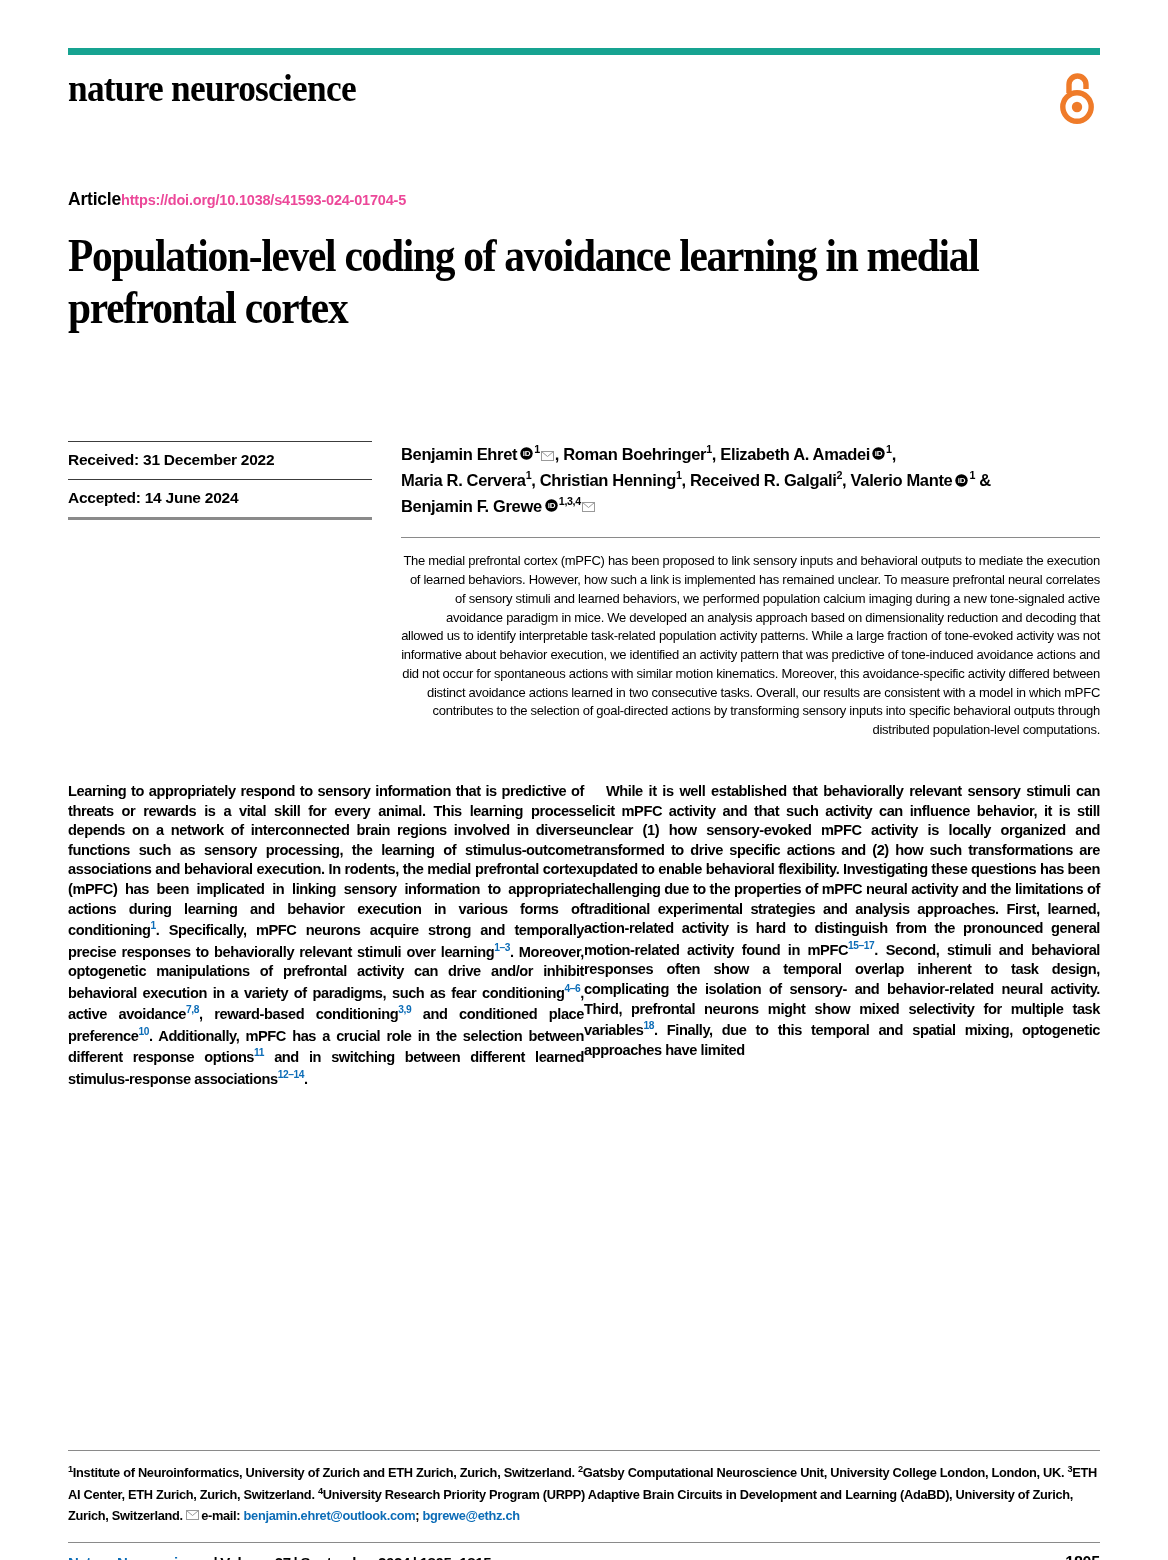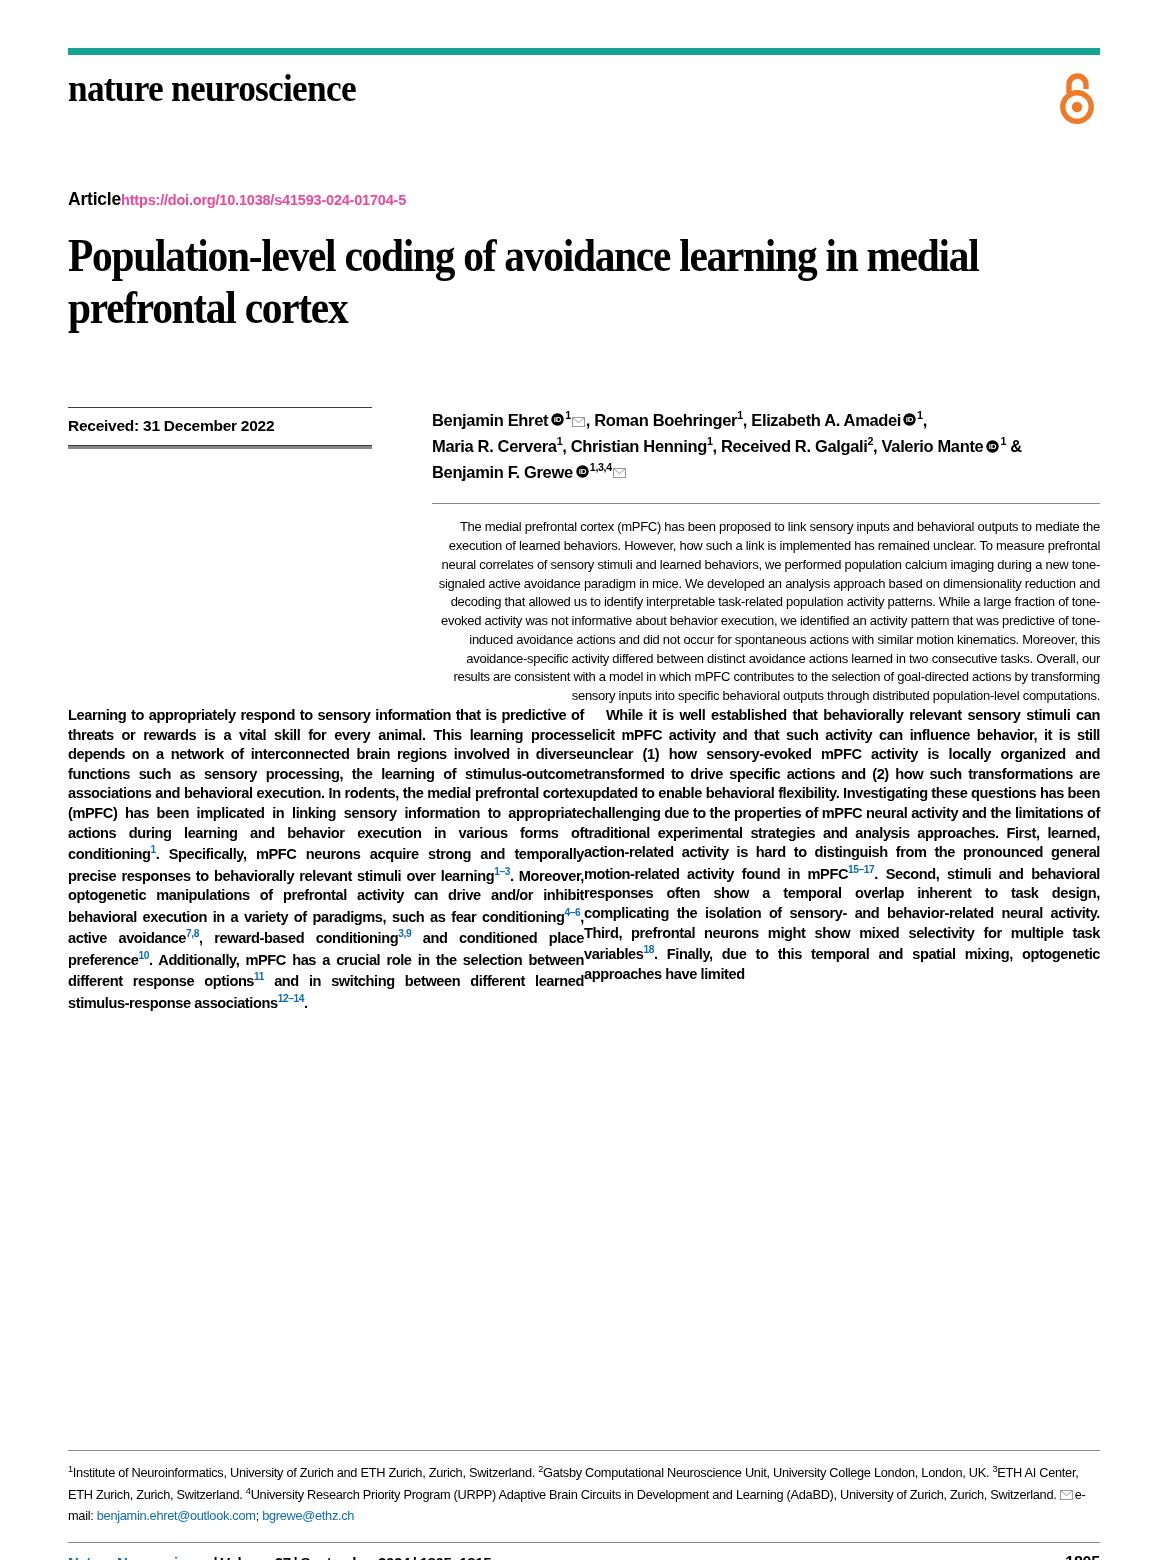--- a/index.html
+++ b/index.html
@@ -53,21 +53,21 @@
     font-size: 46px;
     line-height: 1.14;
     letter-spacing: -1.4px;
     margin-top: 20px;
     transform: scaleX(0.90);
     transform-origin: left top;
     width: 111%;
   }
 
   
-  .head-cols { display: flex; margin-top: 72px; gap: 31px; }
+  .head-cols { display: flex; margin-top: 106px; }
   .meta-col { width: 330px; flex: 0 0 330px; padding-right: 26px; }
   .abstract-col { flex: 1 1 auto; padding-left: 3px; }
 
   .rule { border-top: 1.6px solid #3c3c3c; }
   .rule-thin { border-top: 1.2px solid #8a8a8a; }
 
   .meta-item {
     font-size: 15.5px; font-weight: 700; letter-spacing: -0.25px;
     padding: 9px 0 10px 0;
   }
@@ -93,41 +93,41 @@
   .abstract {
     font-family: Liberation Sans, sans-serif;
     font-size: 13px;
     line-height: 1.445;
     letter-spacing: -0.28px;
     text-align: right;
   }
 
   
   .body-cols {
-    display: flex; 
+    display: flex; margin-top: 42px;
   }
   .body-col { flex: 1 1 0; }
   .body-col p {
     margin: 0;
     font-size: 14.6px;
     font-weight: 700;
     line-height: 1.345;
     letter-spacing: -0.42px;
     text-align: justify;
     -webkit-hyphens: none; hyphens: none;
   }
   .body-col p .ind { display: inline-block; width: 22px; }
   .cite { color: #0b6cb7; font-size: 70%; vertical-align: super; font-weight: 700; }
 
   
   .footer-area { position: absolute; left: 68px; right: 68px; bottom: 36px; }
   .aff-rule { border-top: 1.2px solid #8a8a8a; margin-bottom: 11px; }
   .affiliations {
     font-size: 12.8px; line-height: 1.62; letter-spacing: -0.3px;
-    font-weight: 400; color: #000;
+    font-weight: 700; color: #000;
   }
   .affiliations sup { font-size: 72%; vertical-align: super; }
   .affiliations .mail { color: #0b6cb7; }
 
   .bottom-rule { border-top: 1.2px solid #8a8a8a; margin-top: 15px; }
   .bottom-row {
     display: flex; align-items: baseline; justify-content: space-between;
     margin-top: 11px;
   }
   .cite-line { font-size: 15px; font-weight: 700; letter-spacing: -0.4px; }
@@ -161,20 +161,21 @@
   </div>
 
   <h1 class="title">Population-level coding of avoidance learning in medial prefrontal cortex</h1>
 
   <div class="head-cols">
 
     <div class="meta-col">
       <div class="rule"></div>
       <div class="meta-item">Received: 31 December 2022</div>
       <div class="rule"></div>
+      <div class="meta-item">Accepted: 14 June 2024</div>
       <div class="rule-thin"></div>
       <div class="rule-thin"></div>
       <div class="rule-thin"></div>
     </div>
 
     <div class="abstract-col">
       <div class="authors">
         <span>Benjamin Ehret</span><span><svg width="13" height="13" viewBox="0 0 13 13" style="vertical-align:-1px;margin:0 1px 0 3px">
               <circle cx="6.5" cy="6.5" r="6.2" fill="#000"></circle>
               <text x="6.5" y="9.3" font-size="8" font-family="Liberation Sans, sans-serif" font-weight="700" fill="#fff" text-anchor="middle">iD</text>

